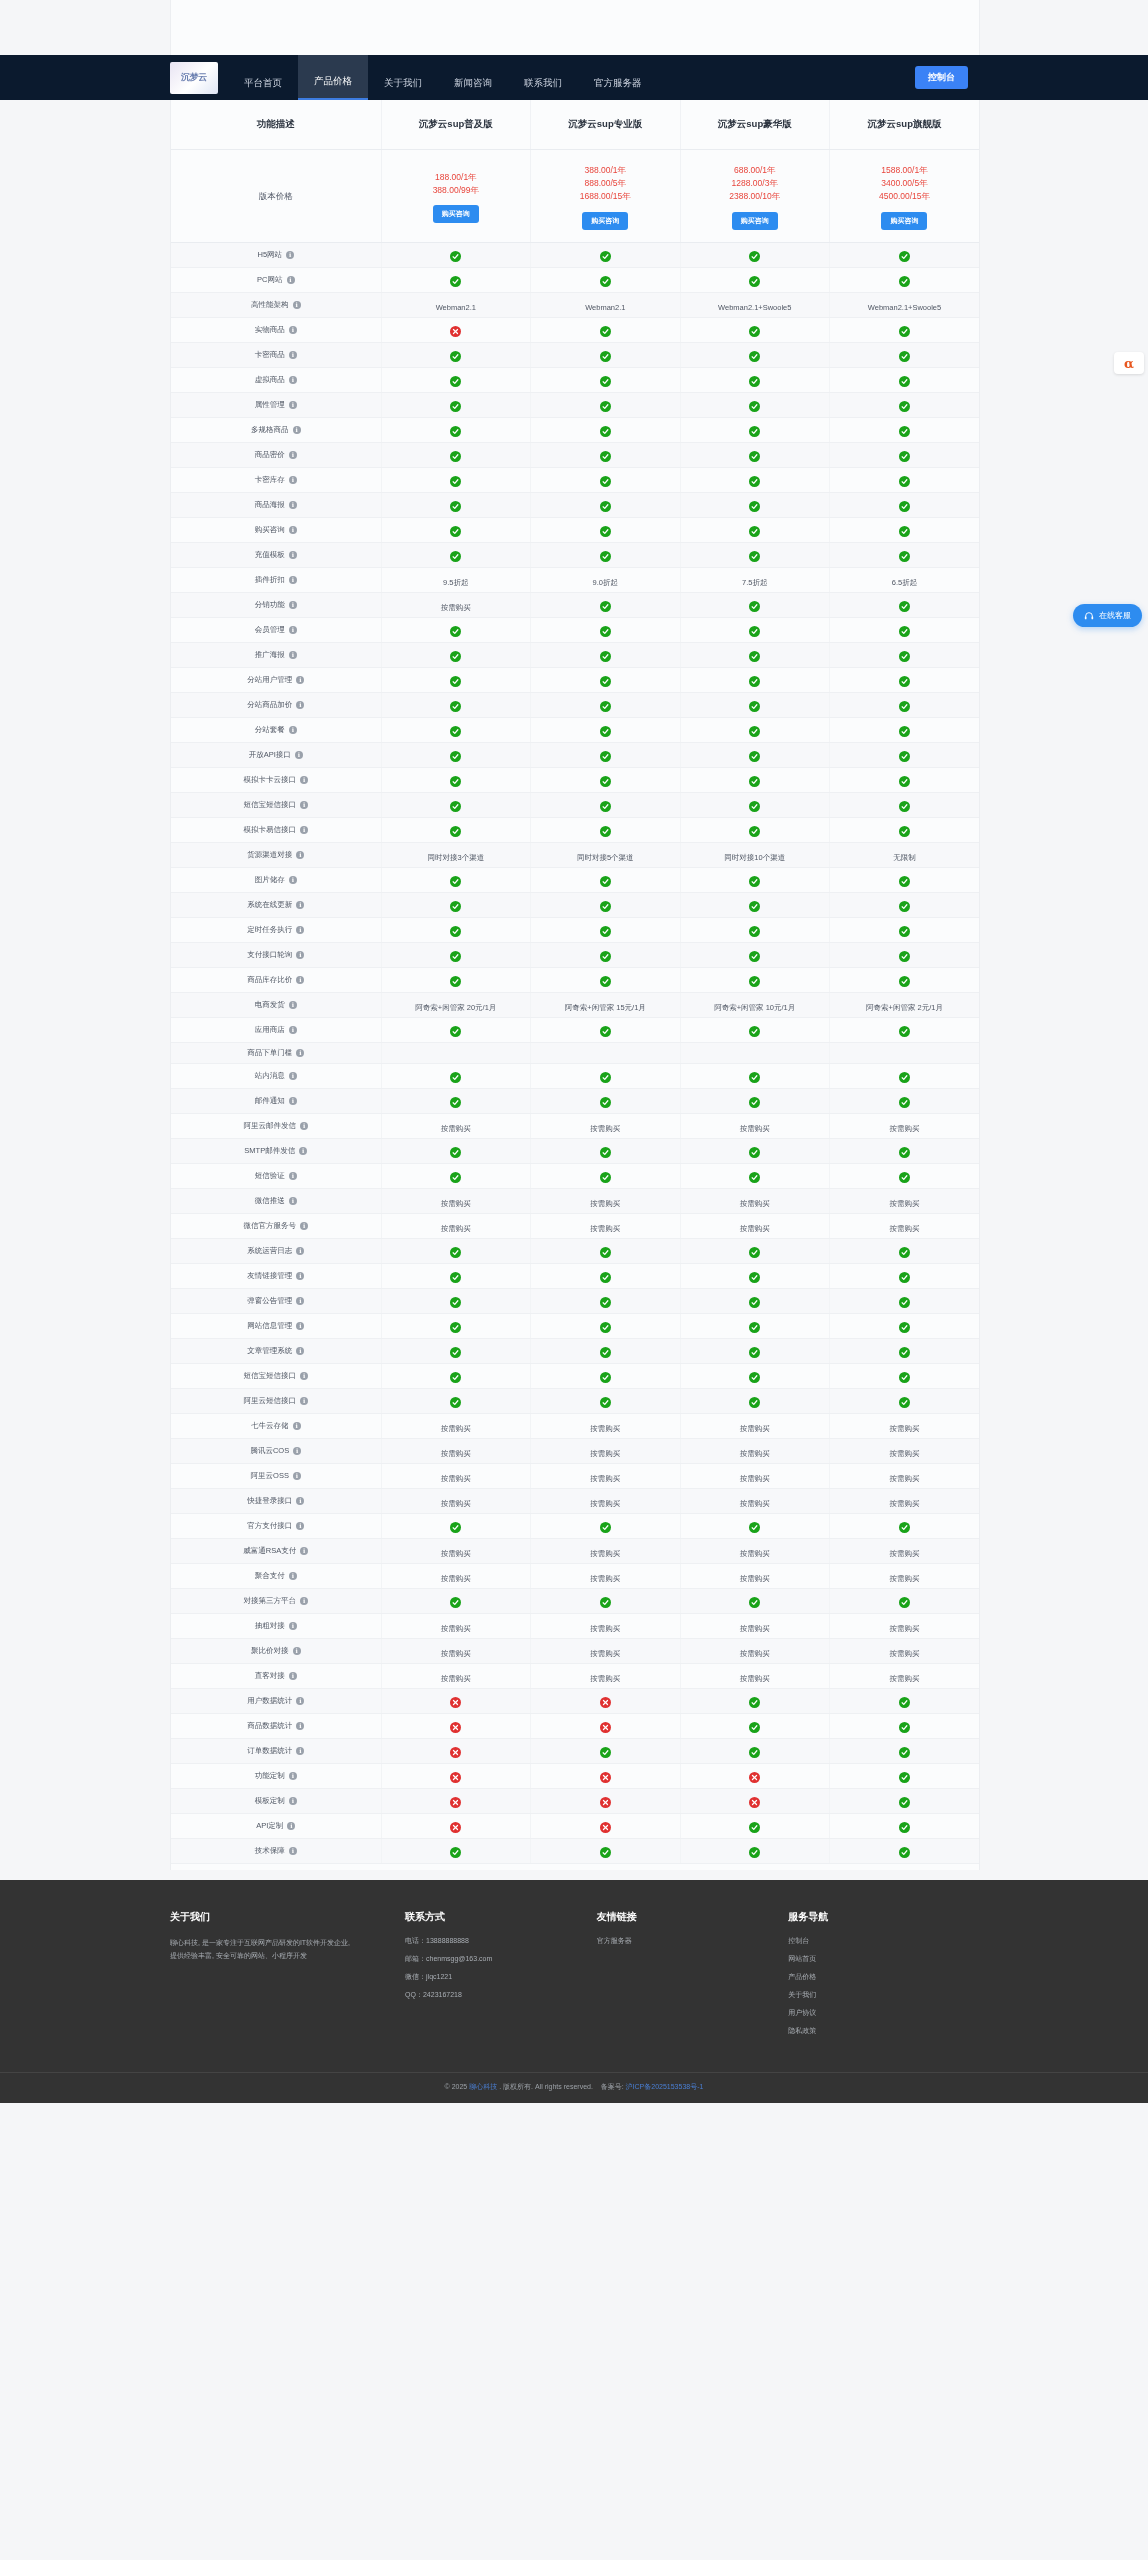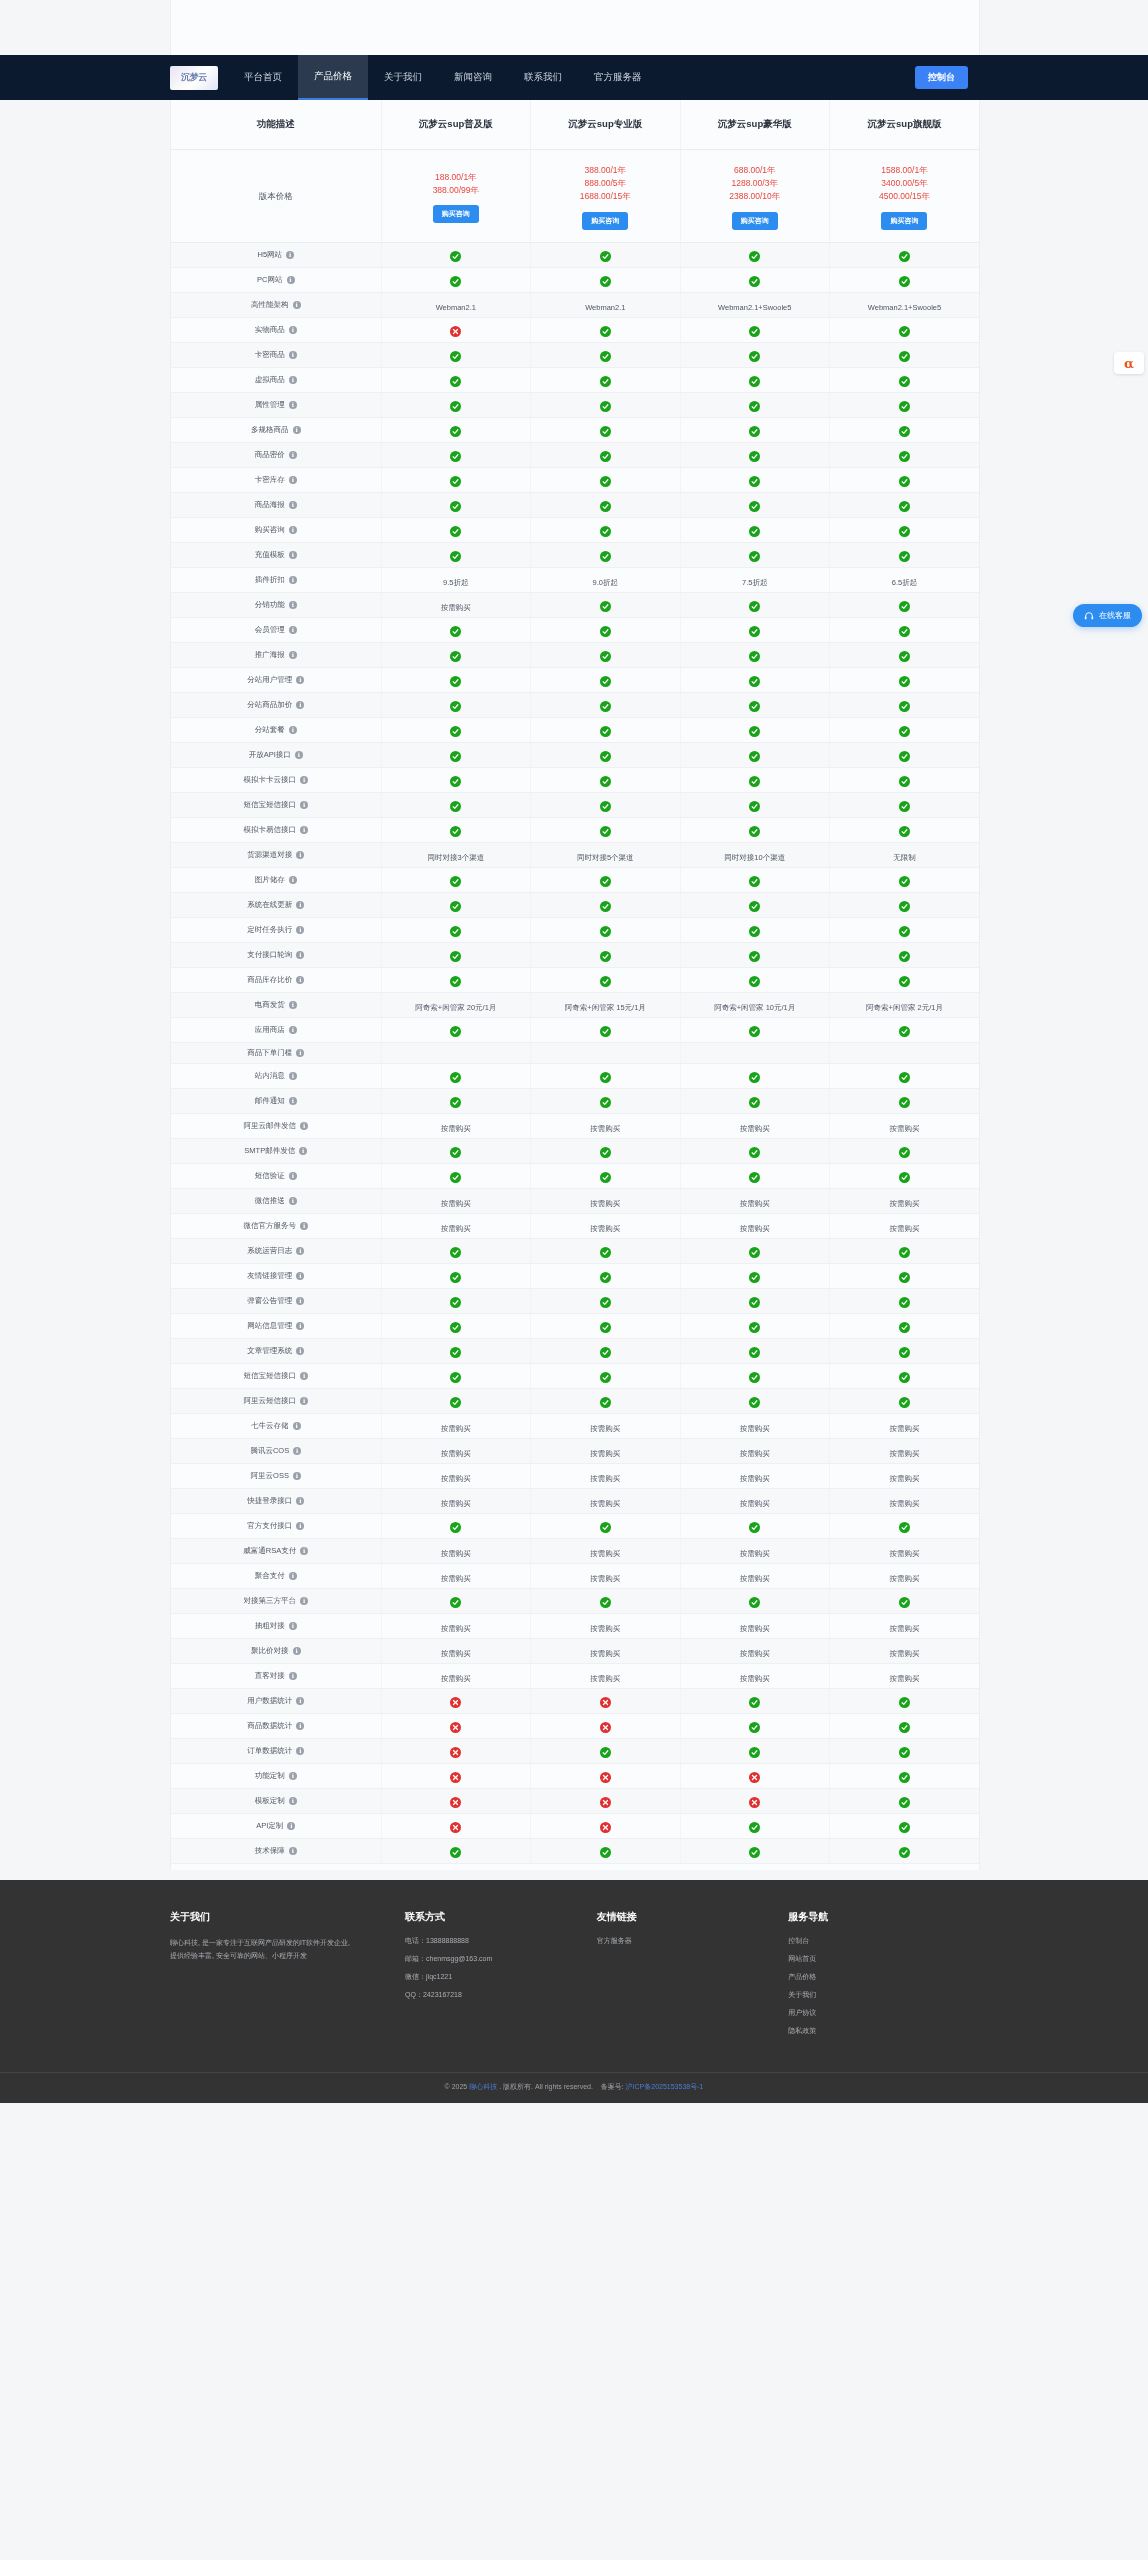--- a/index.html
+++ b/index.html
@@ -24,33 +24,33 @@
   .navbar {
     height: 45px; background: #0b1a2e;
     display: flex; align-items: center;
     position: relative; z-index: 5;
   }
   .nav-inner {
     width: 810px; margin-left: 170px;
     display: flex; align-items: center; height: 100%;
   }
   .brand-logo {
-    width: 48px; height: 24px; margin-right: 10px;
+    width: 48px; height: 32px; margin-right: 10px;
     background: linear-gradient(135deg,#e8e4f3 0%,#ffffff 55%,#dfe6f5 100%);
     display: flex; align-items: center; justify-content: center;
     border-radius: 2px; flex: 0 0 auto;
   }
   .brand-logo span {
     font-size: 9px; font-weight: bold; letter-spacing: -0.4px;
     color: #6b7fb0; font-family: "DejaVu Sans", sans-serif;
   }
   .nav-links { display: flex; align-items: center; height: 100%; flex: 1; }
   .nav-link {
-    height: 100%; display: flex; align-items: center; justify-content: center;
-    padding: 16px 16px; font-size: 9.5px; color: #cfd6e2;
+    height: 100%; display: flex; align-items: flex-end; justify-content: center;
+    padding: 10px 16px; font-size: 9.5px; color: #cfd6e2;
     cursor: pointer; white-space: nowrap; position: relative;
   }
   .nav-link.active {
     background: #2b3a4f; color: #ffffff;
     border-bottom: 2px solid #3d7ce0;
   }
   .console-btn {
     background: #3b82f6; color: #fff; font-size: 9px;
     padding: 5px 13px; border-radius: 3px; cursor: pointer;
     font-weight: bold; white-space: nowrap; margin-left: auto; margin-right: 12px;

